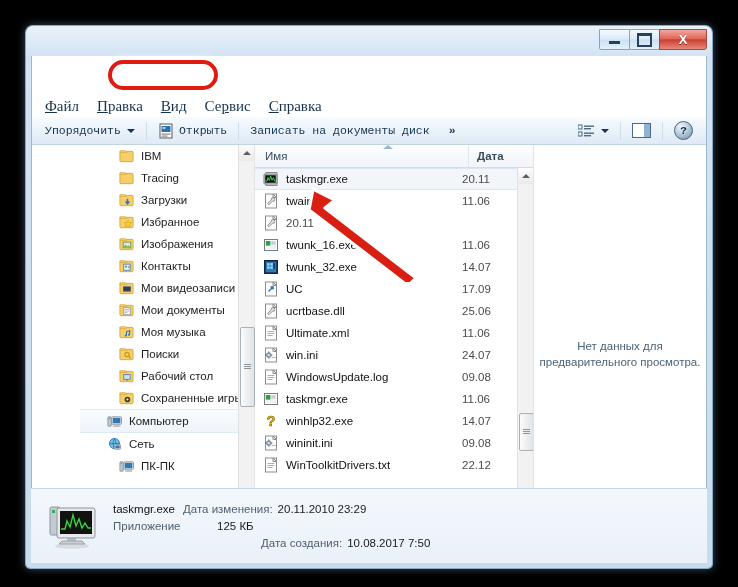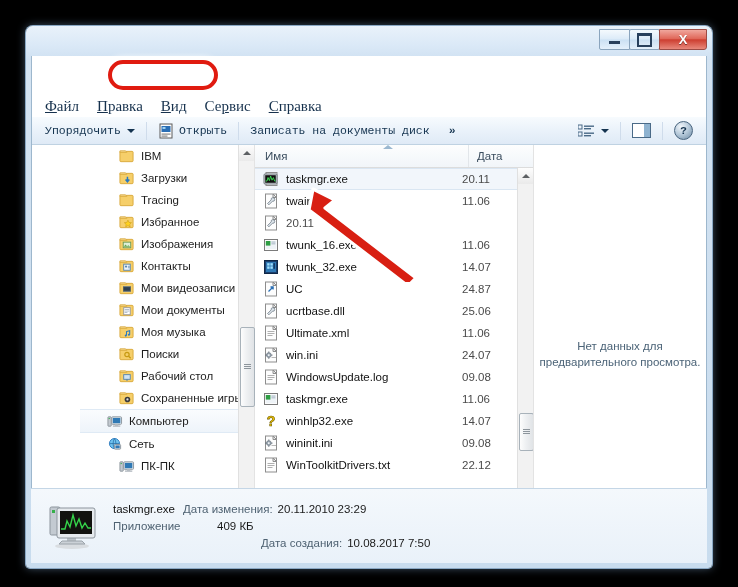--- a/index.html
+++ b/index.html
@@ -90,21 +90,21 @@
   .navlist{position:absolute;left:0;top:0;right:15px;bottom:0;overflow:hidden;}
   .trow{height:22px;display:flex;align-items:center;padding-left:26px;font-size:11.5px;color:#1c1c1c;white-space:nowrap;}
   .trow.sel{background:linear-gradient(to bottom,#fafcfe,#eef4fa);border-top:1px solid #dfeaf5;border-bottom:1px solid #dfeaf5;}
   .trow.lvl2{padding-left:38px;}
   .ticon{width:17px;height:15px;margin-right:6px;flex:none;position:relative;}
 
   .filepane{flex:1;position:relative;display:flex;flex-direction:column;background:#fff;border-right:1px solid #e3e3e3;}
   .colhead{height:22px;background:linear-gradient(to bottom,#fdfefe,#f1f5f9);
     border-bottom:1px solid #dcdcdc;display:flex;align-items:center;font-size:11.5px;color:#3b4d5e;position:relative;}
   .colname{flex:1;padding-left:10px;border-right:1px solid #e2e6ea;height:100%;display:flex;align-items:center;}
-  .coldate{width:56px;padding-left:8px;height:100%;display:flex;align-items:center;}
+  .coldate{width:56px;padding-left:8px;height:100%;display:flex;align-items:center;font-weight:bold;}
   .sortmark{position:absolute;left:128px;top:0px;width:0;height:0;
     border-left:5px solid transparent;border-right:5px solid transparent;border-bottom:4px solid #9bb8d0;}
   .filelist{flex:1;position:relative;overflow:hidden;}
   .frow{height:22px;display:flex;align-items:center;font-size:11.5px;color:#111;padding-left:8px;}
   .frow.sel{background:#f2f6fb;border:1px solid #dae6f2;border-left:none;border-right:none;height:20px;}
   .ficon{width:16px;height:16px;margin-right:7px;flex:none;position:relative;}
   .fname{flex:1;white-space:nowrap;overflow:hidden;}
   .fdate{width:56px;color:#4a4a4a;}
 
   .previewpane{width:172px;background:#fff;display:flex;align-items:center;justify-content:center;text-align:center;}
@@ -270,30 +270,30 @@
               <svg class="ticon" viewBox="0 0 16 16">
                 <rect x="1" y="2.5" width="14" height="11" rx="1" fill="#f6cf6a" stroke="#d9a93c"></rect>
                 <path d="M1 3.5 L1 2 h6 l1.4 1.5 z" fill="#ffe8a8" stroke="#d9a93c"></path>
               </svg>
               <span>IBM</span>
             </div>
             <div class="trow lvl2">
               <svg class="ticon" viewBox="0 0 16 16">
                 <rect x="1" y="2.5" width="14" height="11" rx="1" fill="#f6cf6a" stroke="#d9a93c"></rect>
                 <path d="M1 3.5 L1 2 h6 l1.4 1.5 z" fill="#ffe8a8" stroke="#d9a93c"></path>
+              </svg>
+              <span>Tracing</span>
+            </div>
+            <div class="trow lvl2">
+              <svg class="ticon" viewBox="0 0 16 16">
+                <rect x="1" y="2.5" width="14" height="11" rx="1" fill="#f6cf6a" stroke="#d9a93c"></rect>
+                <path d="M1 3.5 L1 2 h6 l1.4 1.5 z" fill="#ffe8a8" stroke="#d9a93c"></path>
                 <path d="M9 6 v4 M7 9 l2 2.5 l2 -2.5" stroke="#2a7ac0" stroke-width="1.6" fill="none"></path>
               </svg>
               <span>Загрузки</span>
-            </div>
-            <div class="trow lvl2">
-              <svg class="ticon" viewBox="0 0 16 16">
-                <rect x="1" y="2.5" width="14" height="11" rx="1" fill="#f6cf6a" stroke="#d9a93c"></rect>
-                <path d="M1 3.5 L1 2 h6 l1.4 1.5 z" fill="#ffe8a8" stroke="#d9a93c"></path>
-              </svg>
-              <span>Tracing</span>
             </div>
             <div class="trow lvl2">
               <svg class="ticon" viewBox="0 0 16 16">
                 <rect x="1" y="2.5" width="14" height="11" rx="1" fill="#f6cf6a" stroke="#d9a93c"></rect>
                 <path d="M1 3.5 L1 2 h6 l1.4 1.5 z" fill="#ffe8a8" stroke="#d9a93c"></path>
                 <path d="M9.5 5.5 l1.2 2.4 2.6 .3 -1.9 1.8 .5 2.6 -2.4 -1.3 -2.4 1.3 .5 -2.6 -1.9 -1.8 2.6 -.3z" fill="#ffd21e" stroke="#c79a12" stroke-width=".6"></path>
               </svg>
               <span>Избранное</span>
             </div>
             <div class="trow lvl2">
@@ -478,21 +478,21 @@
                 <span class="fname">twunk_32.exe</span>
                 <span class="fdate">14.07</span>
               </div>
               <div class="frow">
                 <svg class="ficon" viewBox="0 0 16 16">
                   <rect x="2.5" y="1" width="11" height="14" fill="#fdfdfd" stroke="#8d8d8d"></rect>
                   <path d="M10 1 l3.5 3.5 h-3.5 z" fill="#e6e6e6" stroke="#8d8d8d"></path>
                   <path d="M5.5 10.5 l4 -4 M7.5 6 h2.6 v2.6" stroke="#2a6fb5" stroke-width="1.3" fill="none"></path>
                 </svg>
                 <span class="fname">UC</span>
-                <span class="fdate">24.87</span>
+                <span class="fdate">17.09</span>
               </div>
               <div class="frow">
                 <svg class="ficon" viewBox="0 0 16 16">
                   <rect x="2.5" y="1" width="11" height="14" fill="#fdfdfd" stroke="#8d8d8d"></rect>
                   <path d="M10 1 l3.5 3.5 h-3.5 z" fill="#e6e6e6" stroke="#8d8d8d"></path>
                   <path d="M4.6 10.5 l3.6 -3.6 a1.8 1.8 0 1 1 1.3 1.3 l-3.6 3.6 z" fill="#dfe6ec" stroke="#6f7b86" stroke-width=".8"></path>
                 </svg>
                 <span class="fname">ucrtbase.dll</span>
                 <span class="fdate">25.06</span>
               </div>
@@ -628,21 +628,21 @@
         <polyline points="16,28 20,28 22,20 25,26 28,14 31,25 34,18 37,27 40,22 43,27 46,27" fill="none" stroke="#35d34a" stroke-width="1.4"></polyline>
       </svg>
       <div class="detinfo">
         <div class="dline">
           <span class="dfile">taskmgr.exe</span>
           <span class="dlabel">Дата изменения:</span>
           <span>20.11.2010 23:29</span>
         </div>
         <div class="dline">
           <span class="dtype">Приложение</span>
-          <span>409 КБ</span>
+          <span>125 КБ</span>
         </div>
         <div class="dline">
           <span class="dlabel dcreate">Дата создания:</span>
           <span>10.08.2017 7:50</span>
         </div>
       </div>
     </div>
   </div>
 
   <div class="annot-rect"></div>

